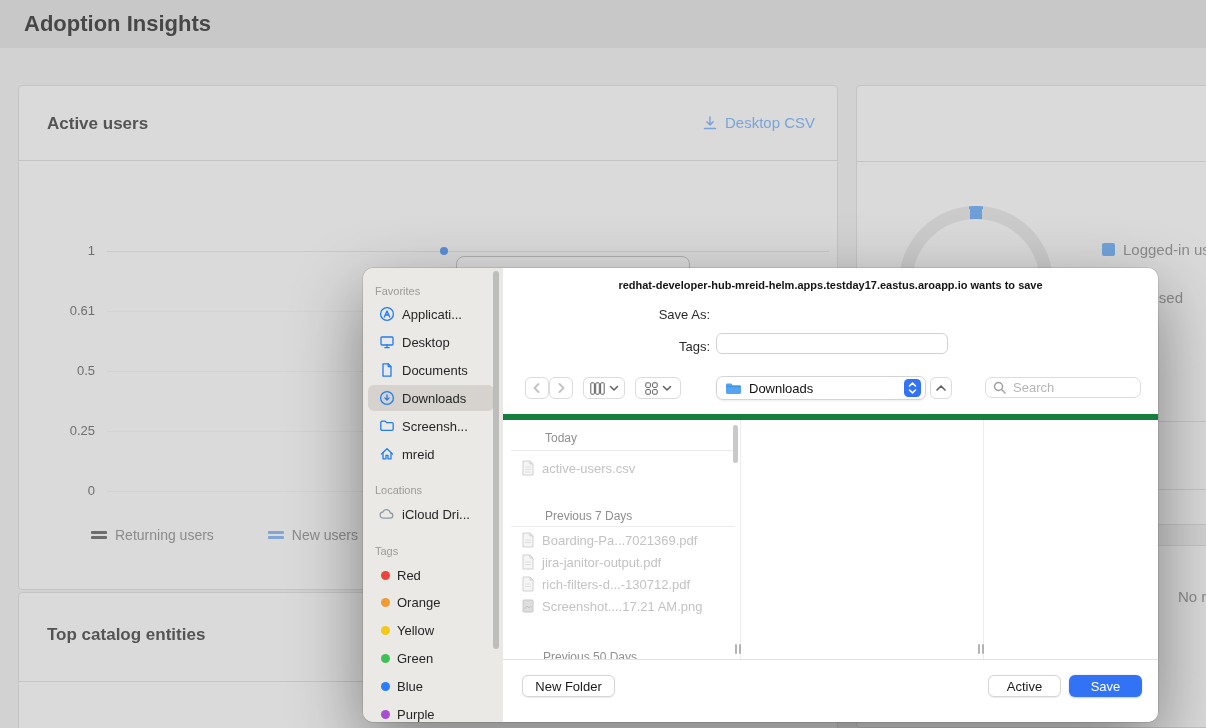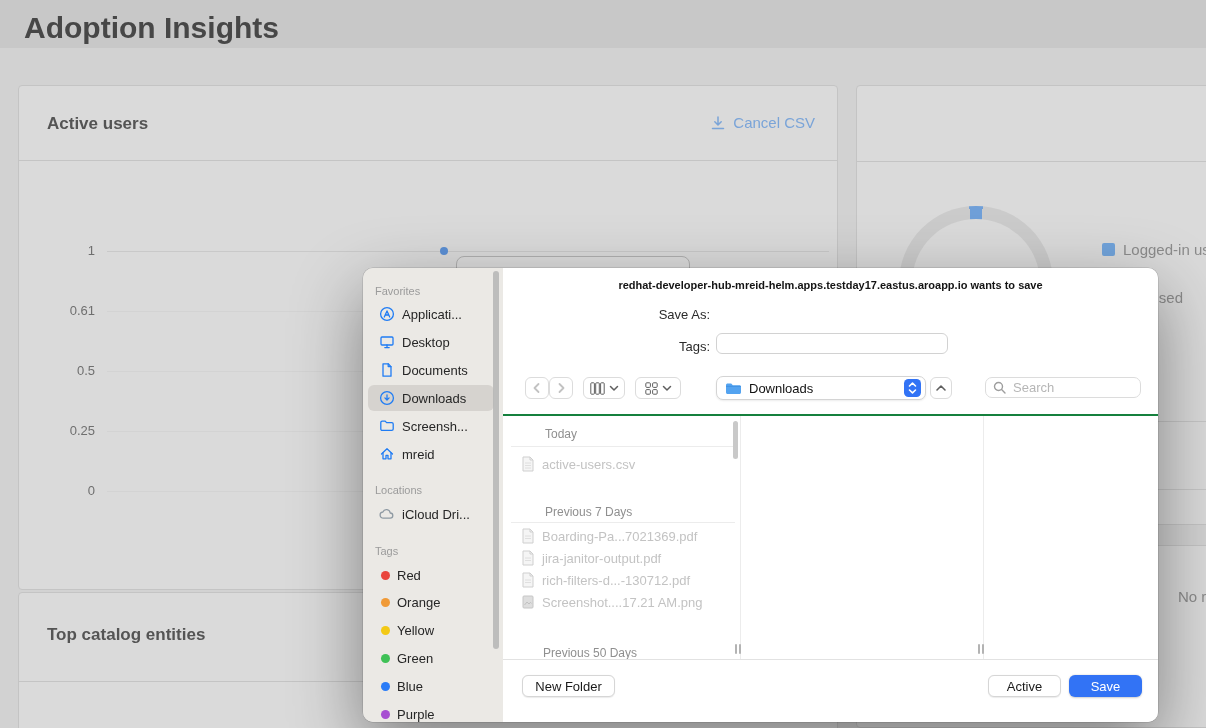--- a/index.html
+++ b/index.html
@@ -1,21 +1,21 @@
 <!DOCTYPE html>
 <html><head>
 <meta charset="utf-8">
 <style>
   html,body{margin:0;padding:0;background:#b9b9b9;}
   .screen{position:relative;width:1206px;height:728px;overflow:hidden;background:#d2d2d2;
           font-family:"Liberation Sans",sans-serif;-webkit-font-smoothing:antialiased;}
 
   
   .banner{position:absolute;left:0;top:0;width:100%;height:48px;background:#c8c8c8;}
-  .banner h1{margin:0;padding:11px 0 0 24px;font-size:30px;font-weight:700;color:#474747;}
+  .banner h1{margin:0;padding:11px 0 0 24px;font-size:22px;font-weight:700;color:#474747;}
 
   .card{position:absolute;background:#dadada;border:1px solid #c4c4c4;border-radius:4px;box-sizing:border-box;}
   .card-title{position:absolute;margin:0;font-size:17px;font-weight:700;color:#545454;}
   .head-divider{position:absolute;left:0;right:0;height:1px;background:#c4c4c4;}
 
   #card-active{left:18px;top:85px;width:820px;height:505px;}
   #card-active .card-title{left:28px;top:28px;}
   #card-active .head-divider{top:74px;}
   .export{position:absolute;right:22px;top:28px;display:flex;align-items:center;gap:7px;
           background:none;border:none;font-size:15px;font-weight:500;color:#7aa4d8;cursor:pointer;
@@ -102,21 +102,21 @@
   .popup .lbl{margin-left:7px;}
   .stepper{margin-left:auto;width:17px;height:18px;border-radius:4.5px;background:#3273f5;
            display:flex;align-items:center;justify-content:center;}
   .search{position:absolute;left:482px;top:109px;width:156px;height:21px;box-sizing:border-box;background:#fff;
           border:1px solid #dcdcdc;border-radius:7px;display:flex;align-items:center;gap:5px;padding:0 7px;}
   .search input{border:none;outline:none;flex:1;min-width:0;font-size:13px;font-family:inherit;color:#333;background:transparent;}
   .search input::placeholder{color:#b6b6b6;}
 
   
   .files{position:absolute;left:0;top:146px;width:655px;height:246px;background:#fff;
-         border-top:2px solid #15803d;border-bottom:1px solid #e2e2e2;box-sizing:border-box;overflow:hidden;}
+         border-top:6px solid #15803d;border-bottom:1px solid #e2e2e2;box-sizing:border-box;overflow:hidden;}
   .col-div{position:absolute;top:0;bottom:0;width:1px;background:#ececec;}
   .col-div.c1{left:237px}.col-div.c2{left:480px}
   .fhead{position:absolute;font-size:12px;color:#8f8f8f;white-space:nowrap;}
   .fhead.g0{left:42px;top:11px}.fhead.g1{left:42px;top:89px}.fhead.g2{left:40px;top:230px}
   .fdiv{position:absolute;left:8px;width:224px;height:1px;background:#ececec;}
   .fdiv.d0{top:30px}.fdiv.d1{top:106px}
   .frow{position:absolute;left:18px;display:flex;align-items:center;gap:7px;font-size:13px;color:#c3c3c3;white-space:nowrap;}
   .frow.r0{top:40px}.frow.r1{top:112px}.frow.r2{top:134px}.frow.r3{top:156px}.frow.r4{top:178px}
   .col-scroll{position:absolute;left:230px;top:5px;width:5px;height:38px;background:#c9c9c9;border-radius:2.5px;}
   .handle{position:absolute;bottom:5px;display:flex;gap:2px;cursor:col-resize;}
@@ -140,40 +140,56 @@
     <h1>Adoption Insights</h1>
   </div>
 
   <section class="card" id="card-active">
     <h2 class="card-title">Active users</h2>
     <button class="export">
       <svg width="16" height="16" viewBox="0 0 16 16">
         <path d="M8 2v7.5M4.8 6.8L8 10l3.2-3.2" fill="none" stroke="currentColor" stroke-width="1.5" stroke-linecap="round" stroke-linejoin="round"></path>
         <path d="M2.5 13.5h11" stroke="currentColor" stroke-width="1.5" stroke-linecap="round"></path>
       </svg>
-      <span>Cancel CSV</span>
+      <span>Desktop CSV</span>
     </button>
     <div class="head-divider"></div>
 
 
     <span class="ytick t0">1</span>
     <span class="ytick t1">0.61</span>
     <span class="ytick t2">0.5</span>
     <span class="ytick t3">0.25</span>
     <span class="ytick t4">0</span>
 
     <div class="gridline g0"></div>
     <div class="gridline g1"></div>
     <div class="gridline g2"></div>
     <div class="gridline g3"></div>
     <div class="gridline g4"></div>
 
     <div class="chart-dot"></div>
     <div class="chart-tooltip"></div>
 
+    <div class="legend-row">
+      <div class="legend-item" style="color: rgb(109, 109, 109);">
+        <span class="dash-swatch">
+            <i></i>
+            <i></i>
+          </span>
+        <span style="color:#8b8b8b">Returning users</span>
+      </div>
+      <div class="legend-item" style="color: rgb(127, 166, 214);">
+        <span class="dash-swatch">
+            <i></i>
+            <i></i>
+          </span>
+        <span style="color:#8b8b8b">New users</span>
+      </div>
+    </div>
   </section>
 
   <section class="card" id="card-catalog">
     <h2 class="card-title">Top catalog entities</h2>
     <div class="head-divider"></div>
   </section>
 
   <section class="card" id="card-total">
     <div class="head-divider"></div>
     <div class="donut"></div>

